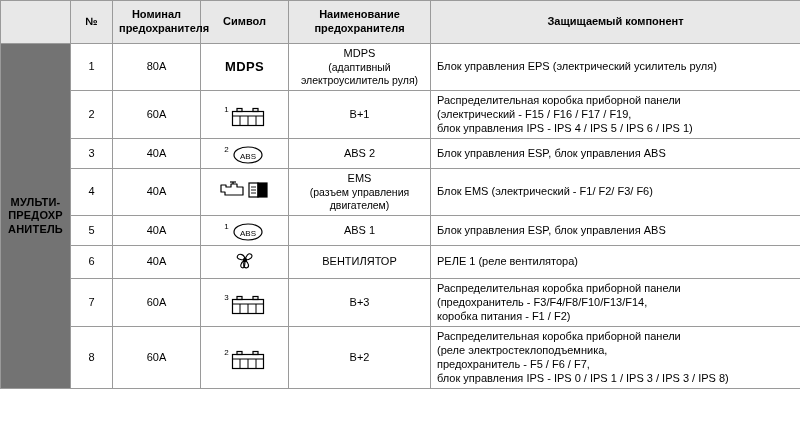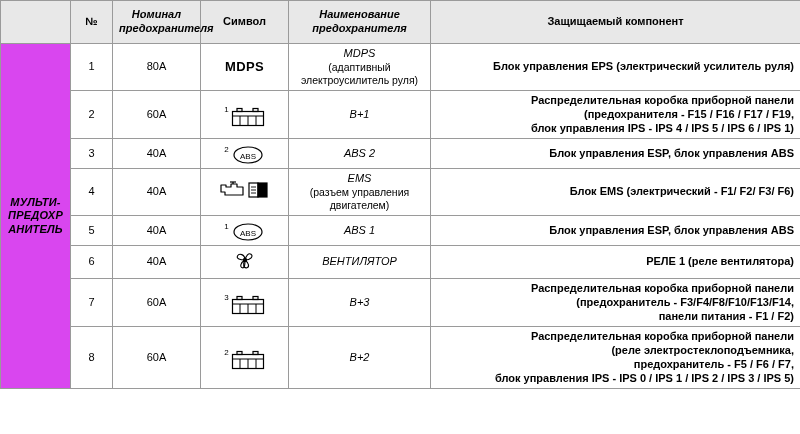--- a/index.html
+++ b/index.html
@@ -37,42 +37,41 @@
   }
   
   col.c-group { width: 70px; }
   col.c-num   { width: 42px; }
   col.c-rating{ width: 88px; }
   col.c-symbol{ width: 88px; }
   col.c-name  { width: 142px; }
   col.c-comp  { width: 370px; }
 
   td.group-cell {
-    background: #d946ef;
+    background: #737373;
     text-align: center;
     font-weight: bold;
     font-size: 11.5px;
     letter-spacing: 0.2px;
     line-height: 1.45;
   }
   td.num-cell,
   td.rating-cell {
     text-align: center;
   }
   td.symbol-cell {
     text-align: center;
     padding: 2px;
   }
   td.name-cell {
     text-align: center;
   }
   td.comp-cell {
-    text-align: right;
+    text-align: left;
     padding-left: 8px;
-    font-weight: bold;
   }
   .mdps-text {
     font-weight: bold;
     font-size: 13px;
     letter-spacing: 0.3px;
   }
   .sym-wrap {
     display: inline-flex;
     align-items: flex-start;
     justify-content: center;
@@ -82,21 +81,20 @@
   .sup-num {
     font-size: 8px;
     line-height: 1;
     padding-top: 1px;
   }
   .sym-svg {
     display: block;
   }
   .name-multi {
     display: block;
-    font-style: italic;
   }
   .name-sub {
     display: block;
     font-size: 10.5px;
   }
   .comp-line {
     display: block;
   }
 </style>
 </head>
@@ -165,21 +163,21 @@
             <line x1="17" y1="11" x2="17" y2="20.5" stroke="#000" stroke-width="1"></line>
             <line x1="25" y1="11" x2="25" y2="20.5" stroke="#000" stroke-width="1"></line>
           </svg>
         </span>
       </td>
       <td class="name-cell">
         <span class="name-multi">B+1</span>
       </td>
       <td class="comp-cell">
         <span class="comp-line">Распределительная коробка приборной панели</span>
-        <span class="comp-line">(предохранителя - F15 / F16 / F17 / F19,</span>
+        <span class="comp-line">(электрический - F15 / F16 / F17 / F19,</span>
         <span class="comp-line">блок управления IPS - IPS 4 / IPS 5 / IPS 6 / IPS 1)</span>
       </td>
     </tr>
 
     <tr>
       <td class="num-cell">3</td>
       <td class="rating-cell">40A</td>
       <td class="symbol-cell">
         <span class="sym-wrap">
           <span class="sup-num">2</span>
@@ -284,21 +282,21 @@
             <line x1="25" y1="11" x2="25" y2="20.5" stroke="#000" stroke-width="1"></line>
           </svg>
         </span>
       </td>
       <td class="name-cell">
         <span class="name-multi">B+3</span>
       </td>
       <td class="comp-cell">
         <span class="comp-line">Распределительная коробка приборной панели</span>
         <span class="comp-line">(предохранитель - F3/F4/F8/F10/F13/F14,</span>
-        <span class="comp-line">панели питания - F1 / F2)</span>
+        <span class="comp-line">коробка питания - F1 / F2)</span>
       </td>
     </tr>
 
     <tr>
       <td class="num-cell">8</td>
       <td class="rating-cell">60A</td>
       <td class="symbol-cell">
         <span class="sym-wrap">
           <span class="sup-num">2</span>
           <svg class="sym-svg" width="34" height="22" viewBox="0 0 34 22">
@@ -312,18 +310,18 @@
           </svg>
         </span>
       </td>
       <td class="name-cell">
         <span class="name-multi">B+2</span>
       </td>
       <td class="comp-cell">
         <span class="comp-line">Распределительная коробка приборной панели</span>
         <span class="comp-line">(реле электростеклоподъемника,</span>
         <span class="comp-line">предохранитель - F5 / F6 / F7,</span>
-        <span class="comp-line">блок управления IPS - IPS 0 / IPS 1 / IPS 2 / IPS 3 / IPS 5)</span>
+        <span class="comp-line">блок управления IPS - IPS 0 / IPS 1 / IPS 3 / IPS 3 / IPS 8)</span>
       </td>
     </tr>
 
   </tbody>
 </table>
 
 </body></html>

